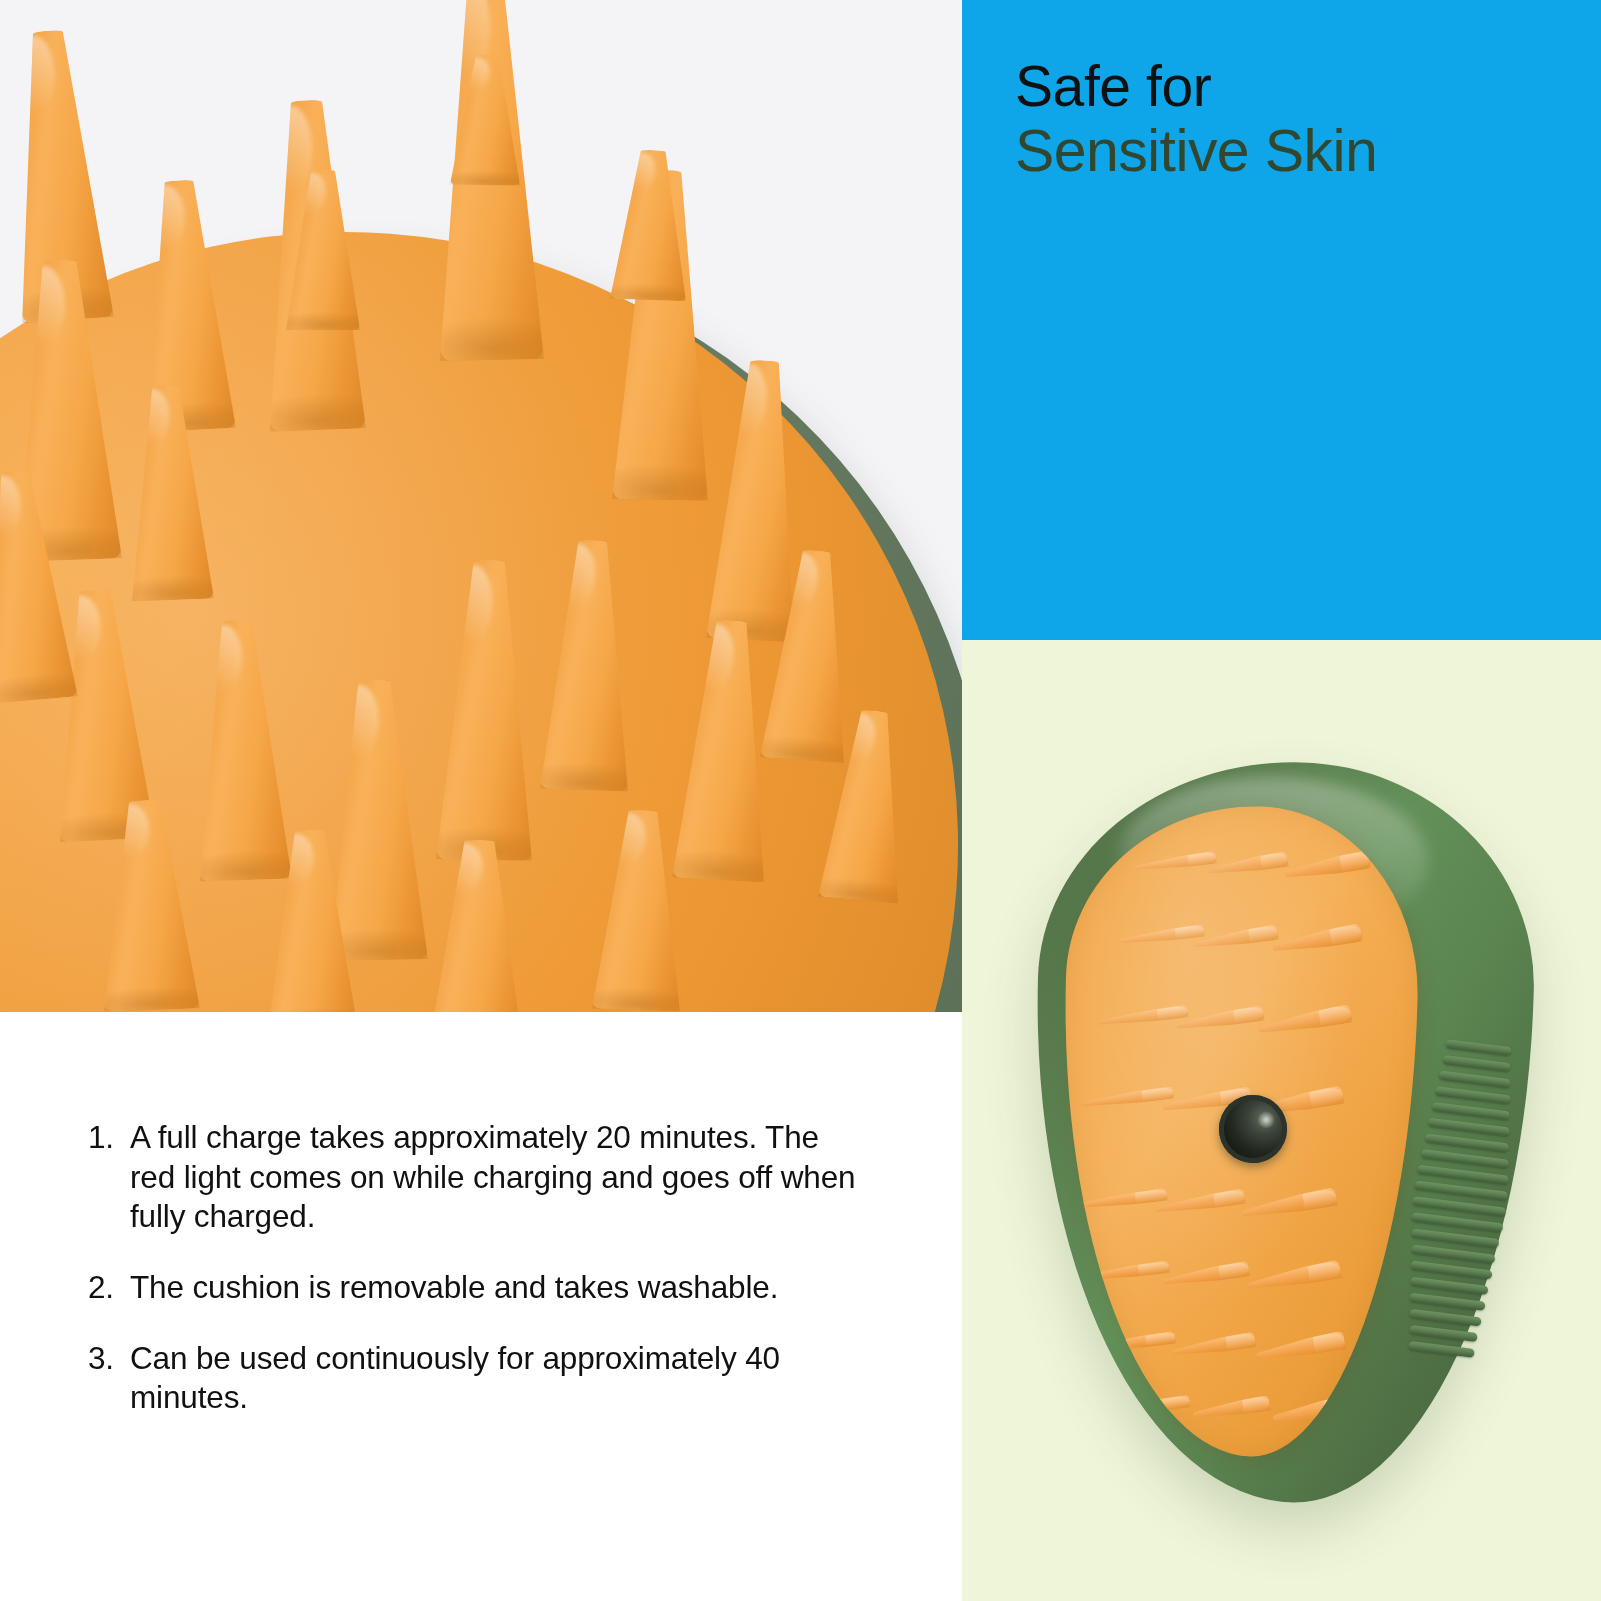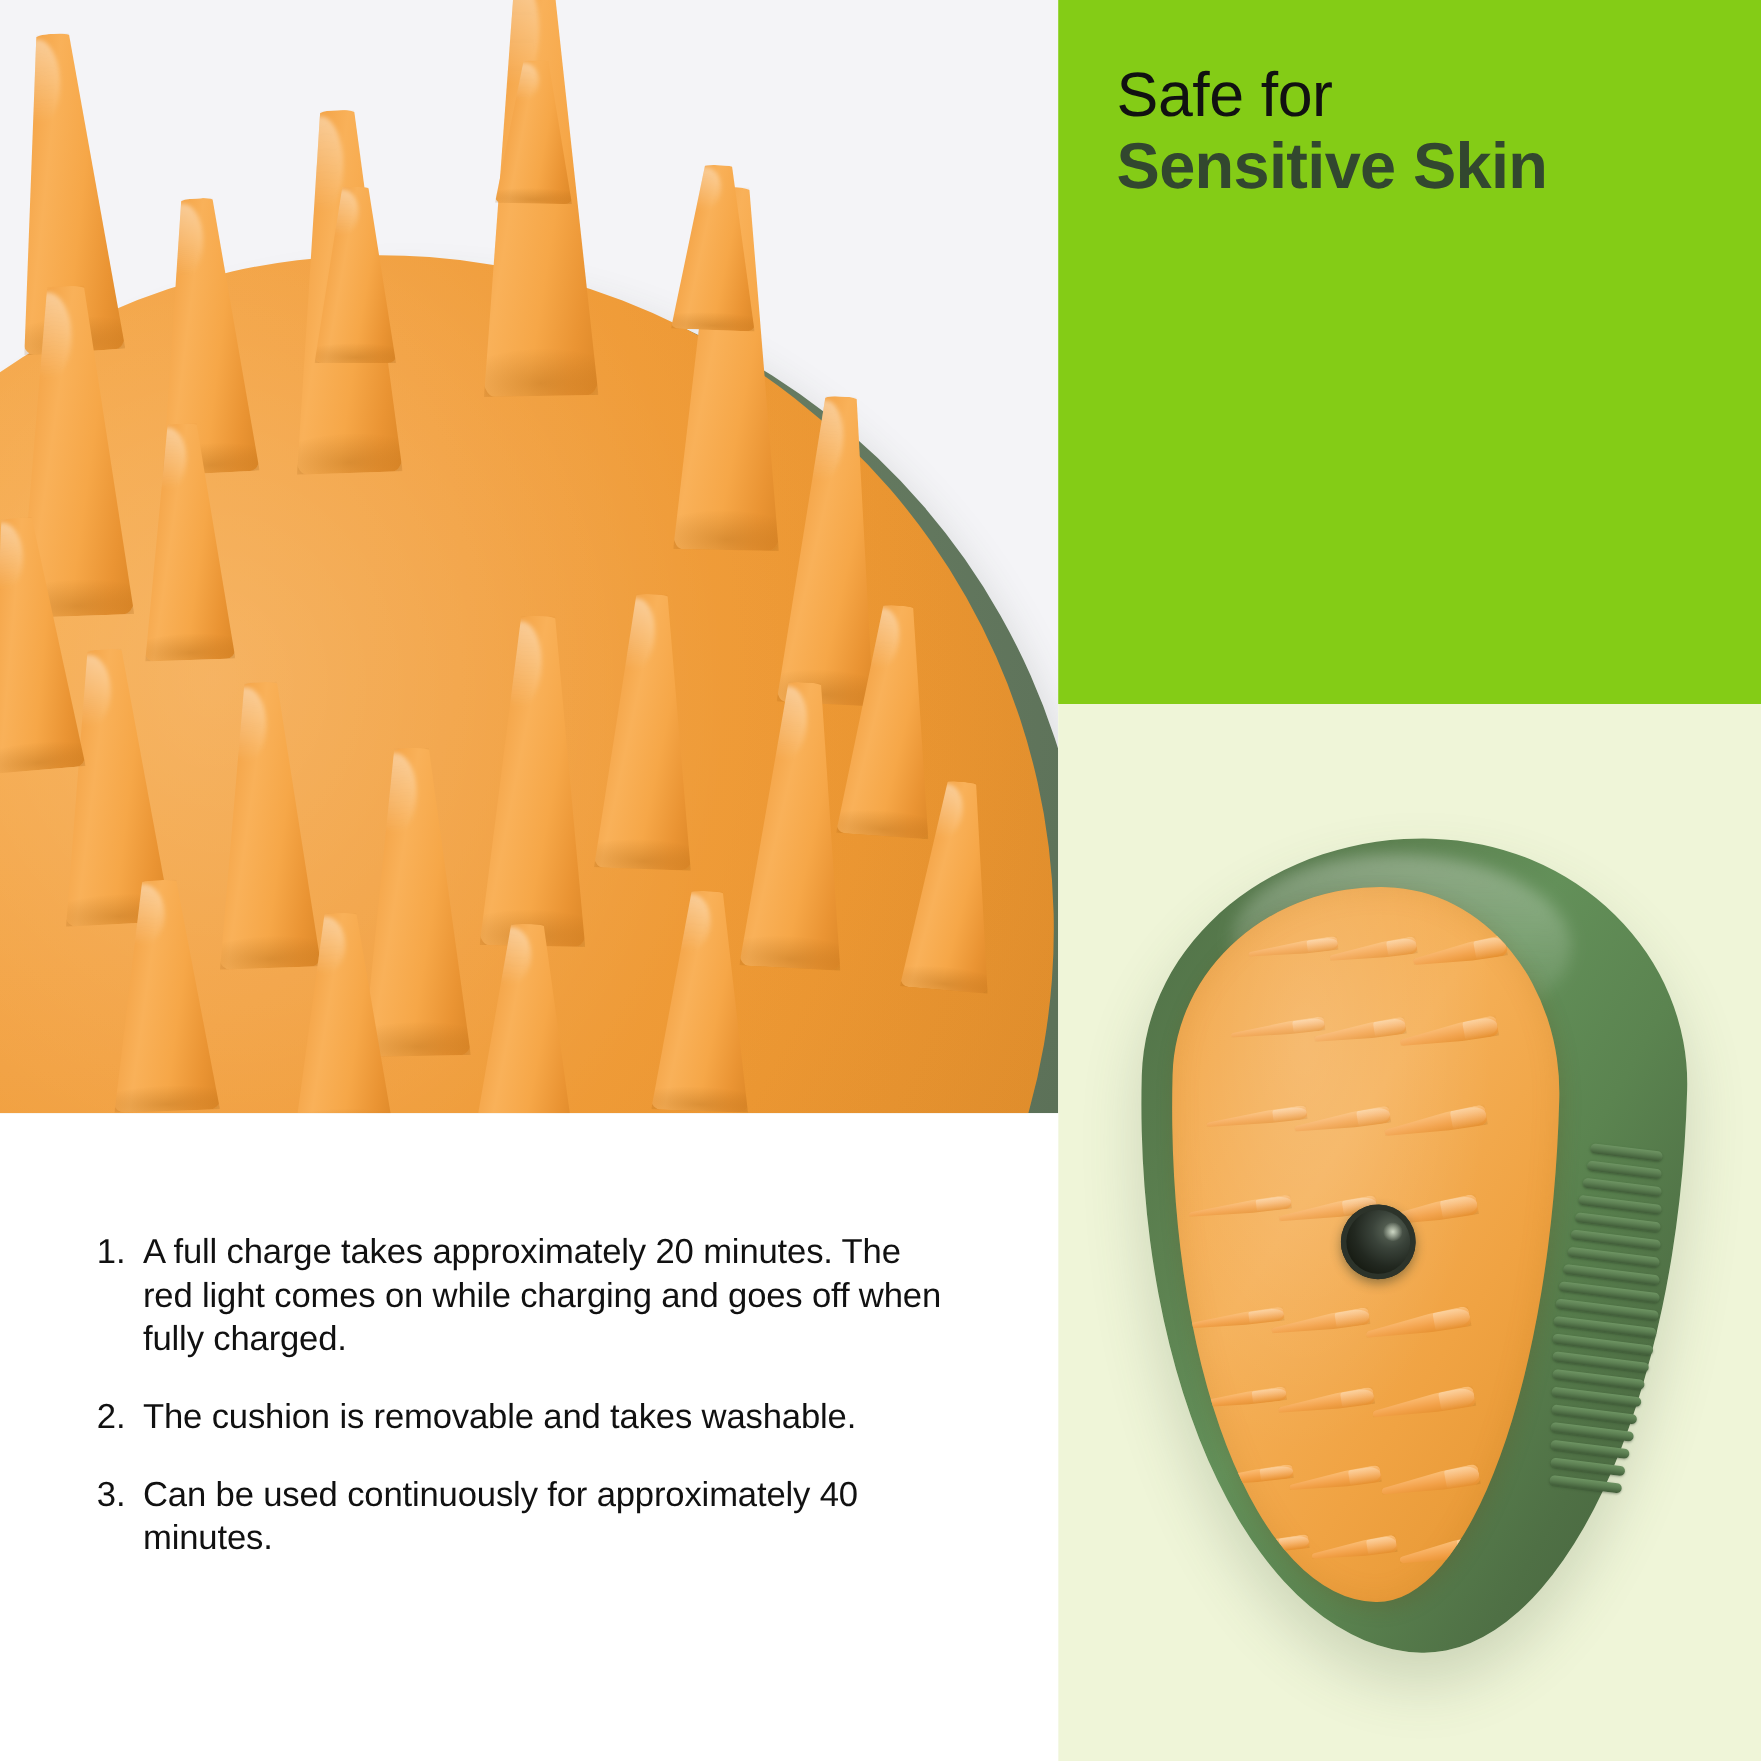--- a/index.html
+++ b/index.html
@@ -52,28 +52,28 @@
   }
   .cone::after{ 
     content:""; position:absolute; left:-26%; bottom:-5%; width:152%; height:16%;
     border-radius:50%;
     background:radial-gradient(ellipse, rgba(160,92,14,.30) 0%, rgba(160,92,14,0) 72%);
   }
 
   
   #panel-sensitive{
     position:absolute; left:962px; top:0; width:639px; height:640px;
-    background:#84cc16; padding:56px 36px 0 53px;
+    background:#0ea5e9; padding:56px 36px 0 53px;
   }
   #h-safe{
     font-size:57px; font-weight:400; color:#111111; line-height:1.06;
     letter-spacing:-.4px;
   }
   #h-sensitive{
-    font-size:59px; font-weight:700; color:#32472f; line-height:1.12;
+    font-size:59px; font-weight:400; color:#32472f; line-height:1.12;
     letter-spacing:-.6px; margin-top:2px;
   }
   #p-sensitive{
     margin-top:30px; font-size:33.5px; line-height:1.30; color:#111111;
     letter-spacing:-.15px; max-width:556px;
   }
 
   
   #panel-product{
     position:absolute; left:962px; top:640px; width:639px; height:961px;

